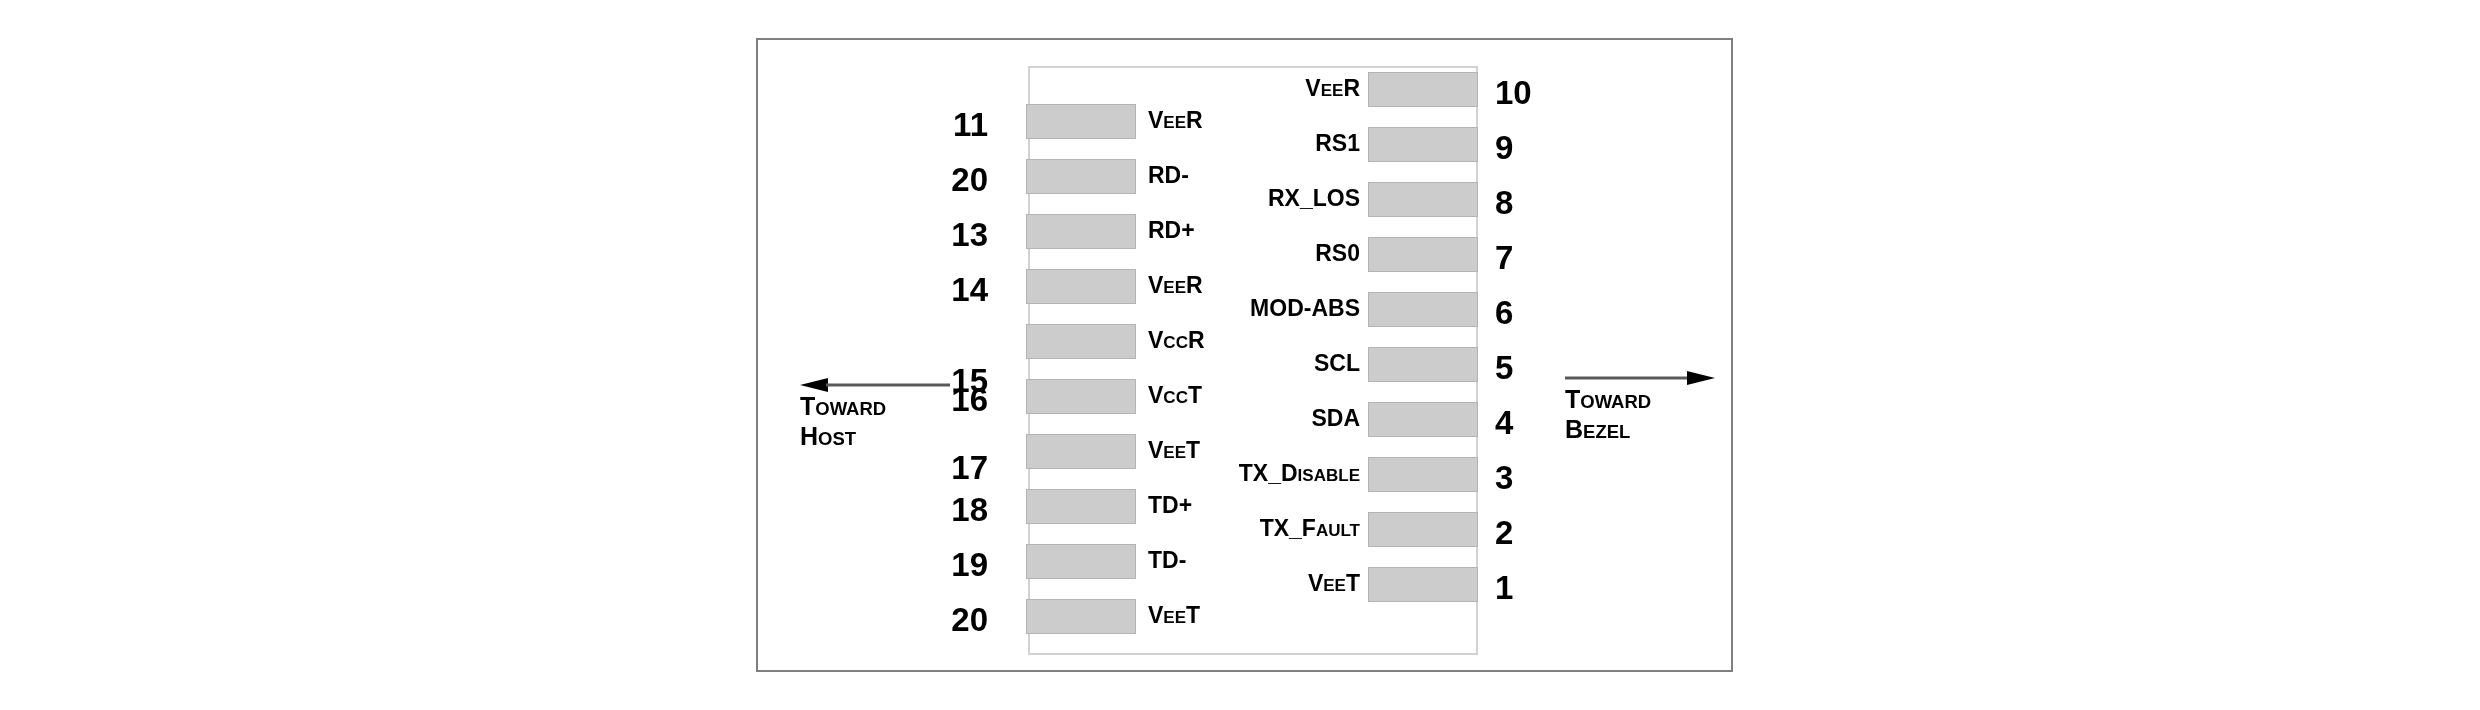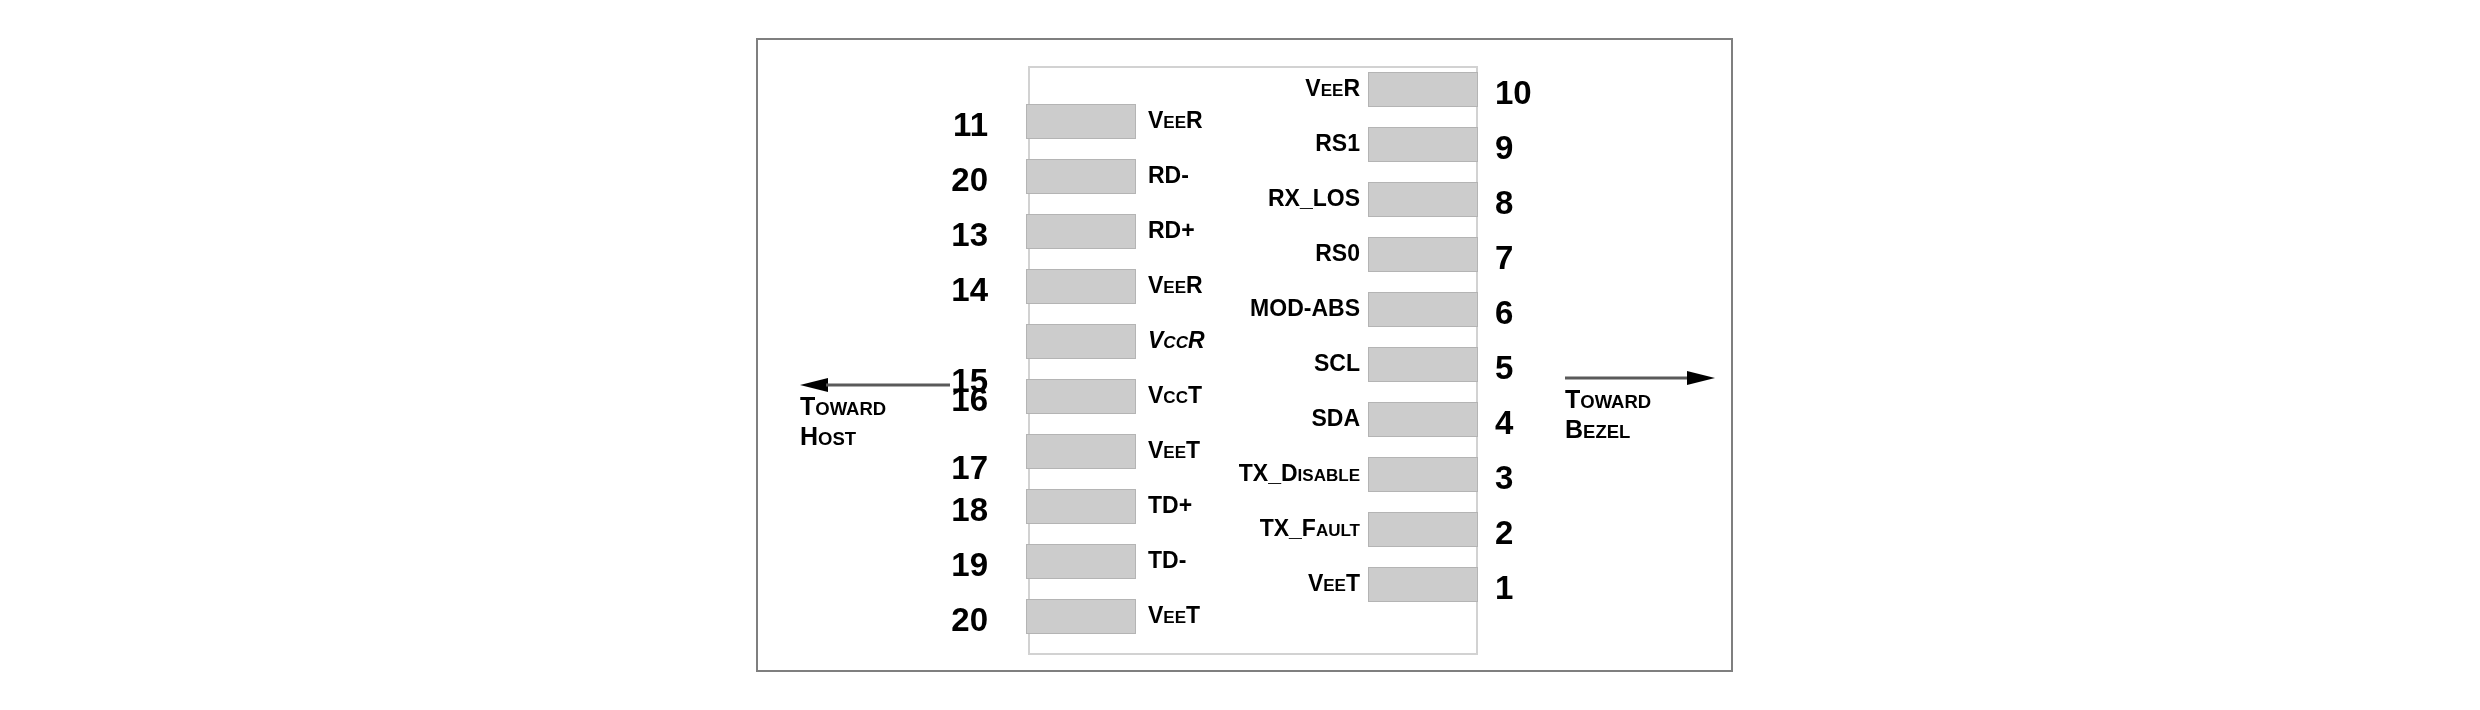--- a/index.html
+++ b/index.html
@@ -132,21 +132,21 @@
       <div class="pin-number left" style="top: 163px;">20</div>
       <div class="pin-label left" style="top: 164px;"><span>RD-</span></div>
       <div class="pin-pad left" style="top: 214px;"></div>
       <div class="pin-number left" style="top: 218px;">13</div>
       <div class="pin-label left" style="top: 219px;"><span>RD+</span></div>
       <div class="pin-pad left" style="top: 269px;"></div>
       <div class="pin-number left" style="top: 273px;">14</div>
       <div class="pin-label left" style="top: 274px;"><span>V</span><span class="sc">ee</span><span>R</span></div>
       <div class="pin-pad left" style="top: 324px;"></div>
       <div class="pin-number left" style="top: 328px; margin-top: 36px;">15</div>
-      <div class="pin-label left" style="top: 329px; font-style: italic;"><span>V</span><span class="sc">cc</span><span>R</span></div>
+      <div class="pin-label left" style="top: 329px;"><span>V</span><span class="sc">cc</span><span>R</span></div>
       <div class="pin-pad left" style="top: 379px;"></div>
       <div class="pin-number left" style="top: 383px;">16</div>
       <div class="pin-label left" style="top: 384px;"><span>V</span><span class="sc">cc</span><span>T</span></div>
       <div class="pin-pad left" style="top: 434px;"></div>
       <div class="pin-number left" style="top: 438px; margin-top: 13px;">17</div>
       <div class="pin-label left" style="top: 439px;"><span>V</span><span class="sc">ee</span><span>T</span></div>
       <div class="pin-pad left" style="top: 489px;"></div>
       <div class="pin-number left" style="top: 493px;">18</div>
       <div class="pin-label left" style="top: 494px;"><span>TD+</span></div>
       <div class="pin-pad left" style="top: 544px;"></div>

